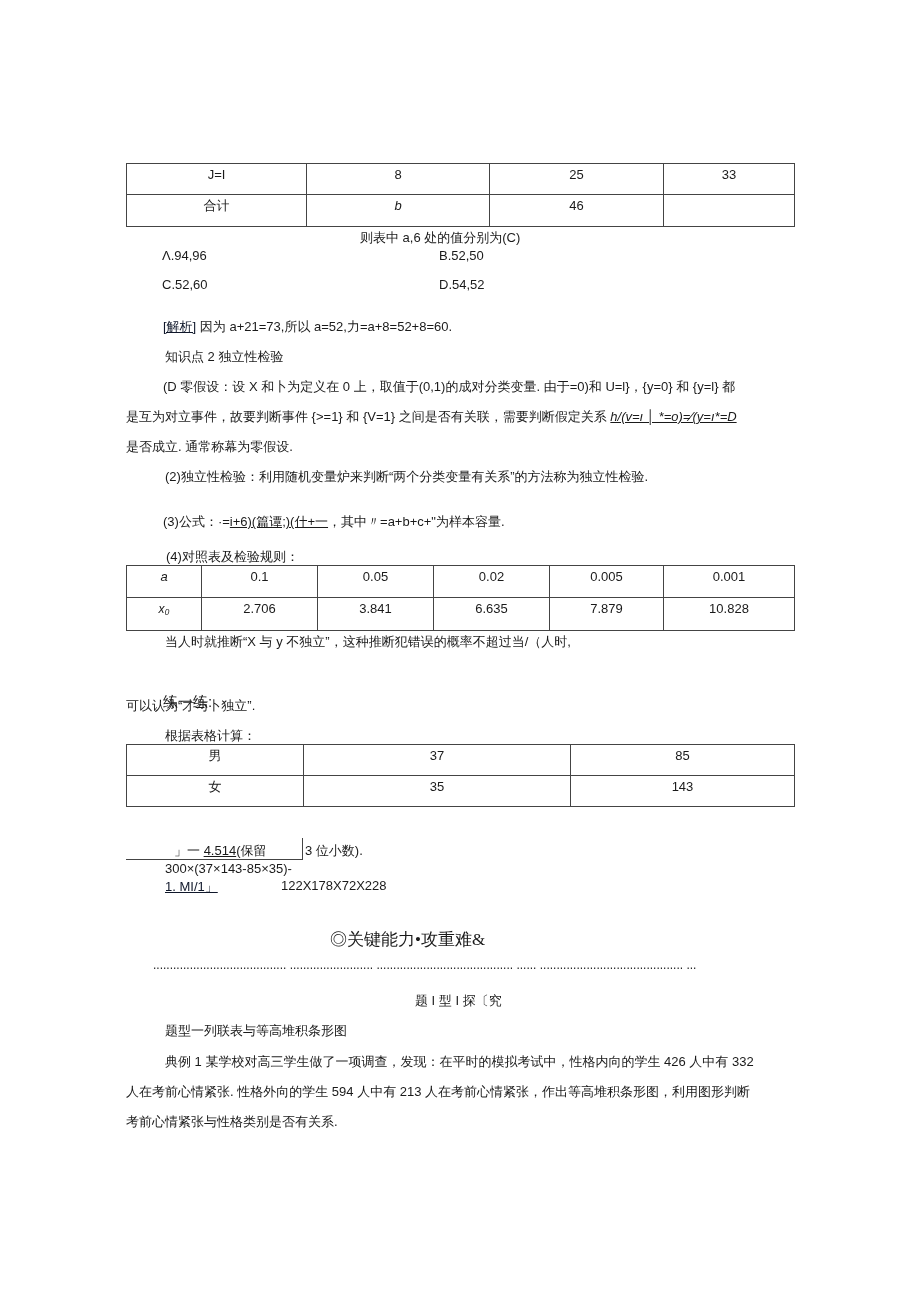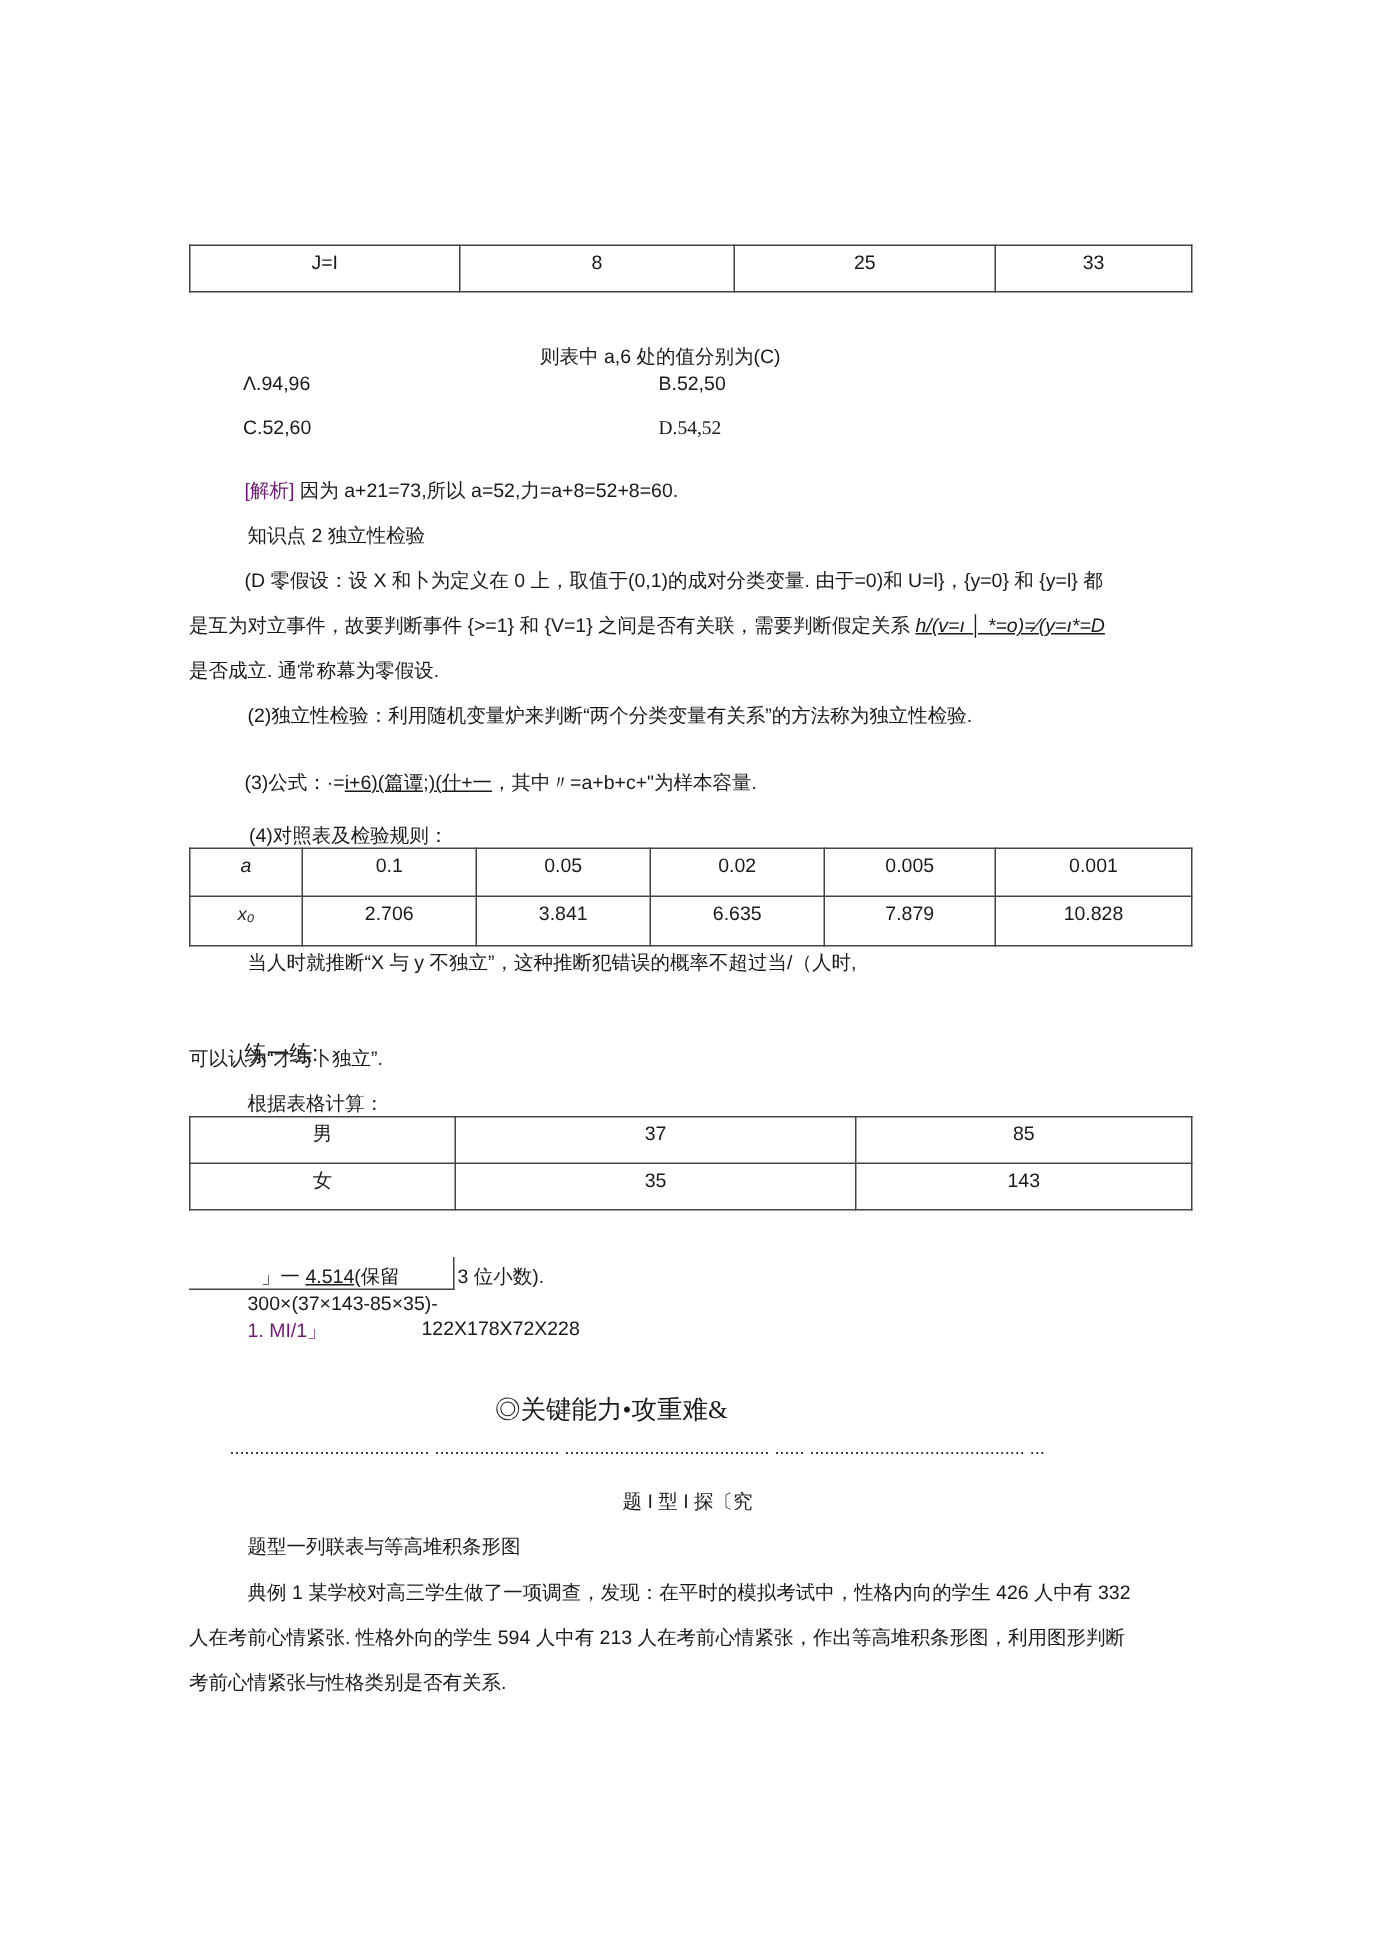--- a/index.html
+++ b/index.html
@@ -2,21 +2,21 @@
 <html><head>
 <meta charset="utf-8">
 <style>
   html, body { margin: 0; padding: 0; background: #ffffff; }
   body { width: 920px; height: 1301px; position: relative; overflow: hidden;
          font-family: "Liberation Sans", "DejaVu Sans", sans-serif; color: #1a1a1a; font-size: 13px; }
   .abs { position: absolute; white-space: nowrap; }
   table.grid { position: absolute; border-collapse: collapse; table-layout: fixed; padding-left: 44px; }
   table.grid td { border: 1px solid #444; text-align: center; vertical-align: top; padding: 3px 0 0 0; font-size: 13px; line-height: 16px; }
   .it { font-style: italic; }
-  .blue { color: #701a75; }
+  .blue { color: #0f172a; text-decoration: underline; }
   .u { text-decoration: underline; }
   .section-title { font-size: 17px; font-weight: normal; }
   .dots { letter-spacing: 0px; color: #222; font-size: 12px; overflow: hidden; }
 </style>
 </head>
 <body>
 
 <table class="grid" style="left:126px; top:163px; width:668px;">
   <colgroup>
       <col style="width:180px">
@@ -24,28 +24,34 @@
       <col style="width:174px">
       <col style="width:131px">
     </colgroup>
   <tbody>
       <tr style="height:31px">
     <td>J=I</td>
     <td>8</td>
     <td>25</td>
     <td>33</td>
   </tr>
+  <tr style="height:32px">
+    <td>合计</td>
+    <td class="it">b</td>
+    <td>46</td>
+    <td></td>
+  </tr>
 </tbody>
   </table>
 
 <div class="abs" style="left:360px; top:229px;">则表中 a,6 处的值分别为(C)</div>
 <div class="abs" style="left:162px; top:248px;">Λ.94,96</div>
 <div class="abs" style="left:439px; top:248px;">B.52,50</div>
 <div class="abs" style="left:162px; top:277px;">C.52,60</div>
-<div class="abs" style="left:439px; top:277px;font-family:Liberation Serif, serif;">D.54,52</div>
+<div class="abs" style="left:439px; top:277px;">D.54,52</div>
 
 <div class="abs" style="left:163px; top:318px;">
   <span class="blue">[解析]</span>
   <span>因为 a+21=73,所以 a=52,力=a+8=52+8=60.</span>
 </div>
 
 <div class="abs" style="left:165px; top:348px;">知识点 2 独立性检验</div>
 <div class="abs" style="left:163px; top:378px; font-size:13px;">(D 零假设：设 X 和卜为定义在 0 上，取值于(0,1)的成对分类变量. 由于=0)和 U=l}，{y=0} 和 {y=l} 都</div>
 <div class="abs" style="left:126px; top:408px;">
   <span>是互为对立事件，故要判断事件 {&gt;=1} 和 {V=1} 之间是否有关联，需要判断假定关系 </span><span class="u it">h/(v=ı │ *=o)=∕(y=ı*=D</span>

